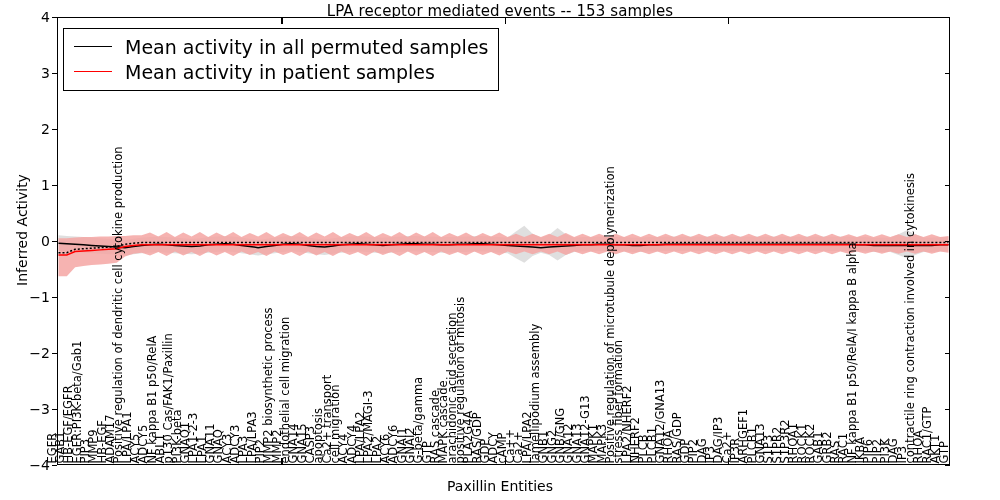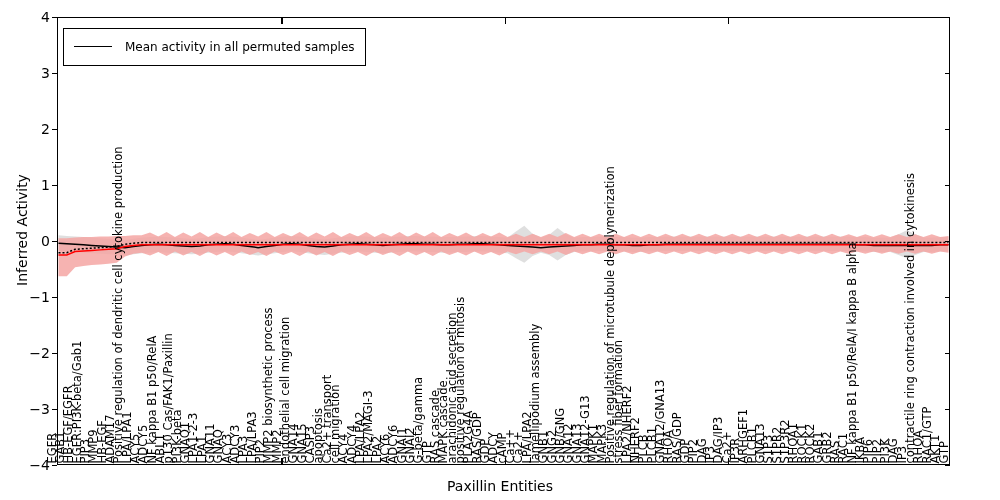--- a/index.html
+++ b/index.html
@@ -33,27 +33,28 @@
            pointer-events:none;}
   .xl{position:absolute;bottom:2px;font-size:11.5px;line-height:1;
       white-space:nowrap;transform-origin:left bottom;
       transform:rotate(-90deg);}
 
   .legend{position:absolute;left:63px;top:28px;border:1.3px solid #000;
           background:#fff;padding:5px 10px 6px 10px;}
   .lrow{display:flex;align-items:center;height:25px;}
   .lline{width:38px;height:0;border-top:1.6px solid #000;margin-right:13px;}
   .lline.red{border-top-color:#ff0000;}
-  .ltext{font-size:12px;}
+  .ltext{font-size:19px;}
 </style>
 </head>
 <body>
 
 <div id="stage">
 
+  <div class="title">LPA receptor mediated events -- 153 samples</div>
 
   <div class="ylabel">Inferred Activity</div>
 
   <div id="plot">
     <svg id="svgwrap" viewBox="0 0 893 448" preserveAspectRatio="none">
         <path d="M0.50 217.84 L8.84 218.40 L17.17 218.96 L25.51 219.52 L33.85 220.08 L42.18 220.64 L50.52 221.20 L58.86 221.76 L67.19 222.32 L75.53 221.20 L83.86 220.08 L92.20 219.52 L100.54 218.96 L108.87 219.52 L117.21 220.08 L125.55 220.64 L133.88 221.20 L142.22 220.64 L150.56 219.52 L158.89 218.96 L167.23 218.40 L175.57 218.96 L183.90 220.08 L192.24 221.20 L200.57 222.32 L208.91 221.20 L217.25 220.08 L225.58 218.96 L233.92 218.40 L242.26 218.96 L250.59 220.08 L258.93 221.20 L267.27 221.76 L275.60 220.64 L283.94 219.52 L292.28 218.96 L300.61 218.40 L308.95 218.96 L317.29 219.52 L325.62 220.08 L333.96 219.52 L342.29 218.96 L350.63 218.40 L358.97 218.40 L367.30 218.96 L375.64 218.96 L383.98 219.52 L392.31 219.52 L400.65 218.96 L408.99 218.96 L417.32 218.40 L425.66 218.40 L434.00 218.96 L442.33 219.52 L450.67 220.08 L459.00 213.92 L467.34 208.32 L475.68 216.16 L484.01 220.08 L492.35 217.28 L500.69 210.56 L509.02 216.72 L517.36 220.08 L525.70 219.52 L534.03 219.52 L542.37 218.96 L550.71 218.96 L559.04 219.52 L567.38 219.52 L575.71 220.08 L584.05 220.08 L592.39 219.52 L600.72 219.52 L609.06 218.96 L617.40 218.96 L625.73 218.96 L634.07 218.96 L642.41 218.96 L650.74 218.96 L659.08 218.96 L667.42 218.96 L675.75 218.96 L684.09 218.96 L692.43 218.96 L700.76 218.96 L709.10 218.96 L717.43 218.96 L725.77 218.96 L734.11 218.96 L742.44 218.96 L750.78 218.96 L759.12 218.96 L767.45 218.96 L775.79 218.96 L784.13 218.96 L792.46 218.96 L800.80 219.52 L809.14 219.52 L817.47 220.08 L825.81 220.08 L834.14 220.08 L842.48 216.72 L850.82 212.80 L859.15 216.72 L867.49 220.08 L875.83 220.08 L884.16 219.52 L892.50 219.52 L892.50 234.08 L884.16 234.08 L875.83 234.64 L867.49 234.64 L859.15 237.44 L850.82 240.80 L842.48 237.44 L834.14 234.64 L825.81 234.64 L817.47 234.64 L809.14 234.08 L800.80 234.08 L792.46 233.52 L784.13 233.52 L775.79 233.52 L767.45 233.52 L759.12 233.52 L750.78 233.52 L742.44 233.52 L734.11 233.52 L725.77 233.52 L717.43 233.52 L709.10 233.52 L700.76 233.52 L692.43 233.52 L684.09 233.52 L675.75 233.52 L667.42 233.52 L659.08 233.52 L650.74 233.52 L642.41 233.52 L634.07 233.52 L625.73 233.52 L617.40 233.52 L609.06 233.52 L600.72 234.08 L592.39 234.08 L584.05 234.64 L575.71 234.64 L567.38 234.08 L559.04 234.08 L550.71 233.52 L542.37 233.52 L534.03 234.08 L525.70 234.08 L517.36 234.64 L509.02 237.44 L500.69 243.04 L492.35 237.44 L484.01 235.20 L475.68 238.56 L467.34 245.28 L459.00 240.80 L450.67 235.76 L442.33 235.20 L434.00 234.64 L425.66 234.08 L417.32 234.08 L408.99 234.64 L400.65 234.64 L392.31 235.20 L383.98 235.20 L375.64 234.64 L367.30 234.64 L358.97 234.08 L350.63 234.08 L342.29 234.64 L333.96 235.20 L325.62 235.76 L317.29 235.20 L308.95 234.64 L300.61 234.08 L292.28 234.64 L283.94 235.20 L275.60 236.32 L267.27 237.44 L258.93 236.88 L250.59 235.76 L242.26 234.64 L233.92 234.08 L225.58 234.64 L217.25 235.76 L208.91 236.88 L200.57 238.00 L192.24 236.88 L183.90 235.76 L175.57 234.64 L167.23 234.08 L158.89 234.64 L150.56 235.20 L142.22 236.32 L133.88 236.88 L125.55 236.32 L117.21 235.76 L108.87 235.20 L100.54 234.64 L92.20 235.20 L83.86 235.76 L75.53 236.88 L67.19 238.00 L58.86 237.44 L50.52 236.88 L42.18 236.32 L33.85 235.76 L25.51 235.20 L17.17 234.64 L8.84 234.08 L0.50 233.52 Z" fill="#d9d9d9" stroke="none" fill-opacity="0.85"></path>
         <path d="M0.50 220.64 L8.84 220.64 L17.17 220.08 L25.51 219.52 L33.85 219.52 L42.18 218.96 L50.52 218.96 L58.86 218.40 L67.19 218.40 L75.53 217.84 L83.86 217.84 L92.20 215.04 L100.54 218.96 L108.87 214.48 L117.21 219.52 L125.55 215.04 L133.88 218.96 L142.22 214.48 L150.56 219.52 L158.89 215.04 L167.23 218.96 L175.57 214.48 L183.90 219.52 L192.24 215.60 L200.57 218.96 L208.91 214.48 L217.25 219.52 L225.58 215.60 L233.92 218.96 L242.26 214.48 L250.59 219.52 L258.93 215.04 L267.27 218.96 L275.60 214.48 L283.94 219.52 L292.28 215.60 L300.61 218.96 L308.95 214.48 L317.29 219.52 L325.62 215.60 L333.96 218.96 L342.29 214.48 L350.63 219.52 L358.97 215.04 L367.30 218.96 L375.64 214.48 L383.98 219.52 L392.31 215.60 L400.65 218.96 L408.99 215.04 L417.32 219.52 L425.66 215.60 L434.00 218.96 L442.33 215.04 L450.67 219.52 L459.00 216.16 L467.34 219.52 L475.68 216.16 L484.01 219.52 L492.35 216.16 L500.69 219.52 L509.02 215.60 L517.36 219.52 L525.70 216.16 L534.03 219.52 L542.37 216.16 L550.71 219.52 L559.04 216.16 L567.38 219.52 L575.71 216.16 L584.05 219.52 L592.39 216.16 L600.72 219.52 L609.06 216.16 L617.40 219.52 L625.73 216.16 L634.07 219.52 L642.41 216.16 L650.74 219.52 L659.08 216.16 L667.42 219.52 L675.75 216.16 L684.09 219.52 L692.43 216.16 L700.76 219.52 L709.10 216.16 L717.43 219.52 L725.77 216.16 L734.11 219.52 L742.44 216.16 L750.78 219.52 L759.12 216.16 L767.45 219.52 L775.79 216.16 L784.13 219.52 L792.46 216.72 L800.80 219.52 L809.14 216.72 L817.47 219.52 L825.81 216.72 L834.14 219.52 L842.48 216.72 L850.82 219.52 L859.15 216.72 L867.49 219.52 L875.83 216.72 L884.16 219.52 L892.50 218.40 L892.50 235.20 L884.16 234.08 L875.83 236.32 L867.49 234.08 L859.15 236.32 L850.82 234.08 L842.48 236.32 L834.14 234.08 L825.81 236.32 L817.47 234.08 L809.14 236.32 L800.80 234.08 L792.46 236.32 L784.13 234.08 L775.79 236.88 L767.45 234.08 L759.12 236.88 L750.78 234.08 L742.44 236.88 L734.11 234.08 L725.77 236.88 L717.43 234.08 L709.10 236.88 L700.76 234.08 L692.43 236.88 L684.09 234.08 L675.75 236.88 L667.42 234.08 L659.08 236.88 L650.74 234.08 L642.41 236.88 L634.07 234.08 L625.73 236.88 L617.40 234.08 L609.06 236.88 L600.72 234.08 L592.39 236.88 L584.05 234.08 L575.71 236.88 L567.38 234.08 L559.04 236.88 L550.71 234.08 L542.37 236.88 L534.03 234.08 L525.70 236.88 L517.36 234.08 L509.02 237.44 L500.69 234.08 L492.35 236.88 L484.01 234.08 L475.68 236.88 L467.34 234.08 L459.00 236.88 L450.67 234.08 L442.33 238.00 L434.00 234.64 L425.66 237.44 L417.32 234.08 L408.99 238.00 L400.65 234.64 L392.31 237.44 L383.98 234.08 L375.64 238.56 L367.30 234.64 L358.97 238.00 L350.63 234.08 L342.29 238.56 L333.96 234.64 L325.62 237.44 L317.29 234.08 L308.95 238.56 L300.61 234.64 L292.28 237.44 L283.94 234.08 L275.60 238.56 L267.27 234.64 L258.93 238.00 L250.59 234.08 L242.26 238.56 L233.92 234.64 L225.58 237.44 L217.25 234.08 L208.91 238.56 L200.57 234.64 L192.24 237.44 L183.90 234.08 L175.57 238.56 L167.23 234.64 L158.89 238.00 L150.56 234.08 L142.22 238.56 L133.88 234.64 L125.55 238.00 L117.21 234.08 L108.87 238.56 L100.54 234.64 L92.20 238.00 L83.86 235.20 L75.53 236.32 L67.19 239.12 L58.86 245.28 L50.52 246.40 L42.18 246.96 L33.85 247.52 L25.51 248.64 L17.17 249.76 L8.84 258.72 L0.50 258.72 Z" fill="#f4a6a3" stroke="none" fill-opacity="0.85"></path>
         <path d="M0.50 225.68 L8.84 226.24 L17.17 226.80 L25.51 227.36 L33.85 227.92 L42.18 228.48 L50.52 229.04 L58.86 229.60 L67.19 230.16 L75.53 229.04 L83.86 227.92 L92.20 227.36 L100.54 226.80 L108.87 227.36 L117.21 227.92 L125.55 228.48 L133.88 229.04 L142.22 228.48 L150.56 227.36 L158.89 226.80 L167.23 226.24 L175.57 226.80 L183.90 227.92 L192.24 229.04 L200.57 230.16 L208.91 229.04 L217.25 227.92 L225.58 226.80 L233.92 226.24 L242.26 226.80 L250.59 227.92 L258.93 229.04 L267.27 229.60 L275.60 228.48 L283.94 227.36 L292.28 226.80 L300.61 226.24 L308.95 226.80 L317.29 227.36 L325.62 227.92 L333.96 227.36 L342.29 226.80 L350.63 226.24 L358.97 226.24 L367.30 226.80 L375.64 226.80 L383.98 227.36 L392.31 227.36 L400.65 226.80 L408.99 226.80 L417.32 226.24 L425.66 226.24 L434.00 226.80 L442.33 227.36 L450.67 227.92 L459.00 228.48 L467.34 229.04 L475.68 229.60 L484.01 230.16 L492.35 229.60 L500.69 229.04 L509.02 228.48 L517.36 227.92 L525.70 227.36 L534.03 227.36 L542.37 226.80 L550.71 226.80 L559.04 227.36 L567.38 227.36 L575.71 227.92 L584.05 227.92 L592.39 227.36 L600.72 227.36 L609.06 226.80 L617.40 226.80 L625.73 226.80 L634.07 226.80 L642.41 226.80 L650.74 226.80 L659.08 226.80 L667.42 226.80 L675.75 226.80 L684.09 226.80 L692.43 226.80 L700.76 226.80 L709.10 226.80 L717.43 226.80 L725.77 226.80 L734.11 226.80 L742.44 226.80 L750.78 226.80 L759.12 226.80 L767.45 226.80 L775.79 226.80 L784.13 226.80 L792.46 226.80 L800.80 227.36 L809.14 227.36 L817.47 227.92 L825.81 227.92 L834.14 227.92 L842.48 227.92 L850.82 227.92 L859.15 227.92 L867.49 227.92 L875.83 227.92 L884.16 227.36 L892.50 227.36 " fill="none" stroke="#000000" stroke-width="1.5"></path>
         <path d="M0.50 237.44 L8.84 237.44 L17.17 234.08 L25.51 233.52 L33.85 232.96 L42.18 232.40 L50.52 231.84 L58.86 231.28 L67.19 229.04 L75.53 227.92 L83.86 227.36 L92.20 227.36 L100.54 227.36 L108.87 227.36 L117.21 227.36 L125.55 227.36 L133.88 227.36 L142.22 227.36 L150.56 227.36 L158.89 227.36 L167.23 227.36 L175.57 227.36 L183.90 227.36 L192.24 227.36 L200.57 227.36 L208.91 227.36 L217.25 227.36 L225.58 227.36 L233.92 227.36 L242.26 227.36 L250.59 227.36 L258.93 227.36 L267.27 227.36 L275.60 227.36 L283.94 227.36 L292.28 227.36 L300.61 227.36 L308.95 227.36 L317.29 227.36 L325.62 227.36 L333.96 227.36 L342.29 227.36 L350.63 227.36 L358.97 227.36 L367.30 227.36 L375.64 227.36 L383.98 227.36 L392.31 227.36 L400.65 227.36 L408.99 227.36 L417.32 227.36 L425.66 227.36 L434.00 227.36 L442.33 227.36 L450.67 227.36 L459.00 227.36 L467.34 227.36 L475.68 227.36 L484.01 227.36 L492.35 227.36 L500.69 227.36 L509.02 227.36 L517.36 227.36 L525.70 227.36 L534.03 227.36 L542.37 227.36 L550.71 227.36 L559.04 227.36 L567.38 227.36 L575.71 227.36 L584.05 227.36 L592.39 227.36 L600.72 227.36 L609.06 227.36 L617.40 227.36 L625.73 227.36 L634.07 227.36 L642.41 227.36 L650.74 227.36 L659.08 227.36 L667.42 227.36 L675.75 227.36 L684.09 227.36 L692.43 227.36 L700.76 227.36 L709.10 227.36 L717.43 227.36 L725.77 227.36 L734.11 227.36 L742.44 227.36 L750.78 227.36 L759.12 227.36 L767.45 227.36 L775.79 227.36 L784.13 227.36 L792.46 227.36 L800.80 227.36 L809.14 227.36 L817.47 227.36 L825.81 227.36 L834.14 227.36 L842.48 227.36 L850.82 227.36 L859.15 227.36 L867.49 227.36 L875.83 227.36 L884.16 227.36 L892.50 227.36 " fill="none" stroke="#ff0000" stroke-width="1.5"></path>
         <path d="M0.50 235.20 L8.84 235.20 L17.17 231.84 L25.51 231.28 L33.85 230.72 L42.18 230.16 L50.52 229.60 L58.86 229.04 L67.19 226.80 L75.53 225.68 L83.86 225.12 L92.20 225.12 L100.54 225.12 L108.87 225.12 L117.21 225.12 L125.55 225.12 L133.88 225.12 L142.22 225.12 L150.56 225.12 L158.89 225.12 L167.23 225.12 L175.57 225.12 L183.90 225.12 L192.24 225.12 L200.57 225.12 L208.91 225.12 L217.25 225.12 L225.58 225.12 L233.92 225.12 L242.26 225.12 L250.59 225.12 L258.93 225.12 L267.27 225.12 L275.60 225.12 L283.94 225.12 L292.28 225.12 L300.61 225.12 L308.95 225.12 L317.29 225.12 L325.62 225.12 L333.96 225.12 L342.29 225.12 L350.63 225.12 L358.97 225.12 L367.30 225.12 L375.64 225.12 L383.98 225.12 L392.31 225.12 L400.65 225.12 L408.99 225.12 L417.32 225.12 L425.66 225.12 L434.00 225.12 L442.33 225.12 L450.67 225.12 L459.00 225.12 L467.34 225.12 L475.68 225.12 L484.01 225.12 L492.35 225.12 L500.69 225.12 L509.02 225.12 L517.36 225.12 L525.70 225.12 L534.03 225.12 L542.37 225.12 L550.71 225.12 L559.04 225.12 L567.38 225.12 L575.71 225.12 L584.05 225.12 L592.39 225.12 L600.72 225.12 L609.06 225.12 L617.40 225.12 L625.73 225.12 L634.07 225.12 L642.41 225.12 L650.74 225.12 L659.08 225.12 L667.42 225.12 L675.75 225.12 L684.09 225.12 L692.43 225.12 L700.76 225.12 L709.10 225.12 L717.43 225.12 L725.77 225.12 L734.11 225.12 L742.44 225.12 L750.78 225.12 L759.12 225.12 L767.45 225.12 L775.79 225.12 L784.13 225.12 L792.46 225.12 L800.80 225.12 L809.14 225.12 L817.47 225.12 L825.81 225.12 L834.14 225.12 L842.48 225.12 L850.82 225.12 L859.15 225.12 L867.49 225.12 L875.83 225.12 L884.16 225.12 L892.50 225.12 " fill="none" stroke="#000000" stroke-width="1.5" stroke-dasharray="2 2"></path>
@@ -204,16 +205,20 @@
       <span class="xl" style="left: 875.827px;">RAC1/GTP</span>
       <span class="xl" style="left: 884.164px;">AKT1</span>
       <span class="xl" style="left: 892.5px;">GTP</span>
     </div>
 
   <div class="legend">
     <div class="lrow">
       <span class="lline"></span>
       <span class="ltext">Mean activity in all permuted samples</span>
     </div>
+    <div class="lrow">
+      <span class="lline red"></span>
+      <span class="ltext">Mean activity in patient samples</span>
+    </div>
   </div>
 
   <div class="xlabel">Paxillin Entities</div>
 </div>
 
 </body></html>

